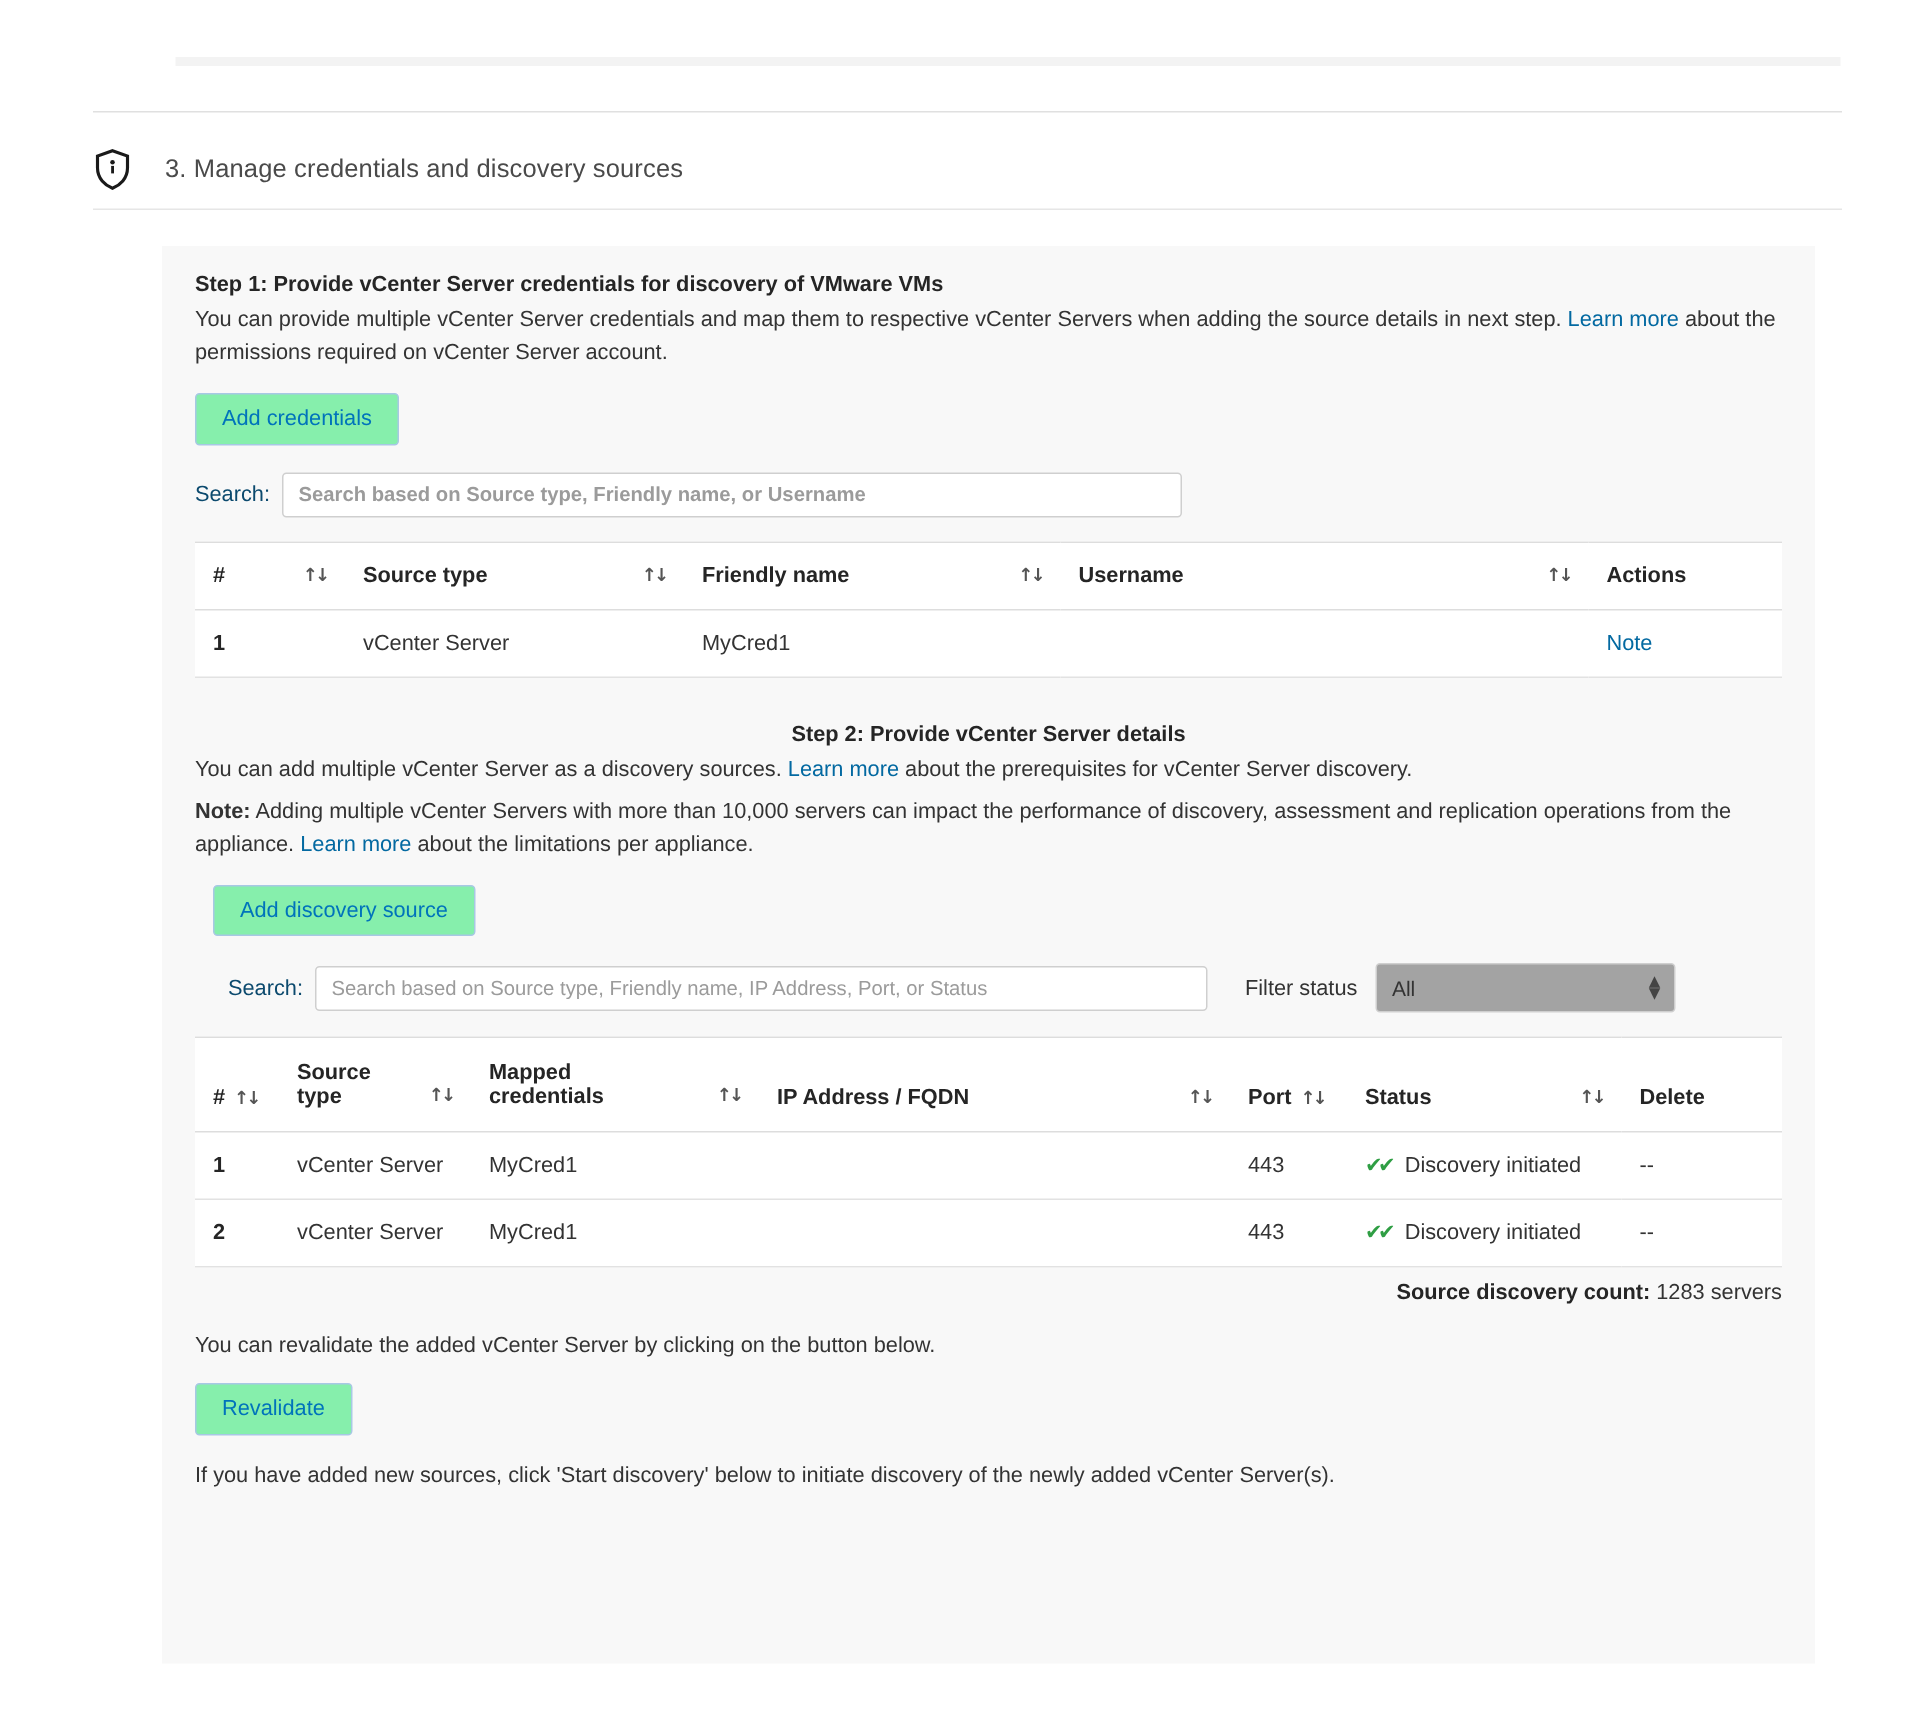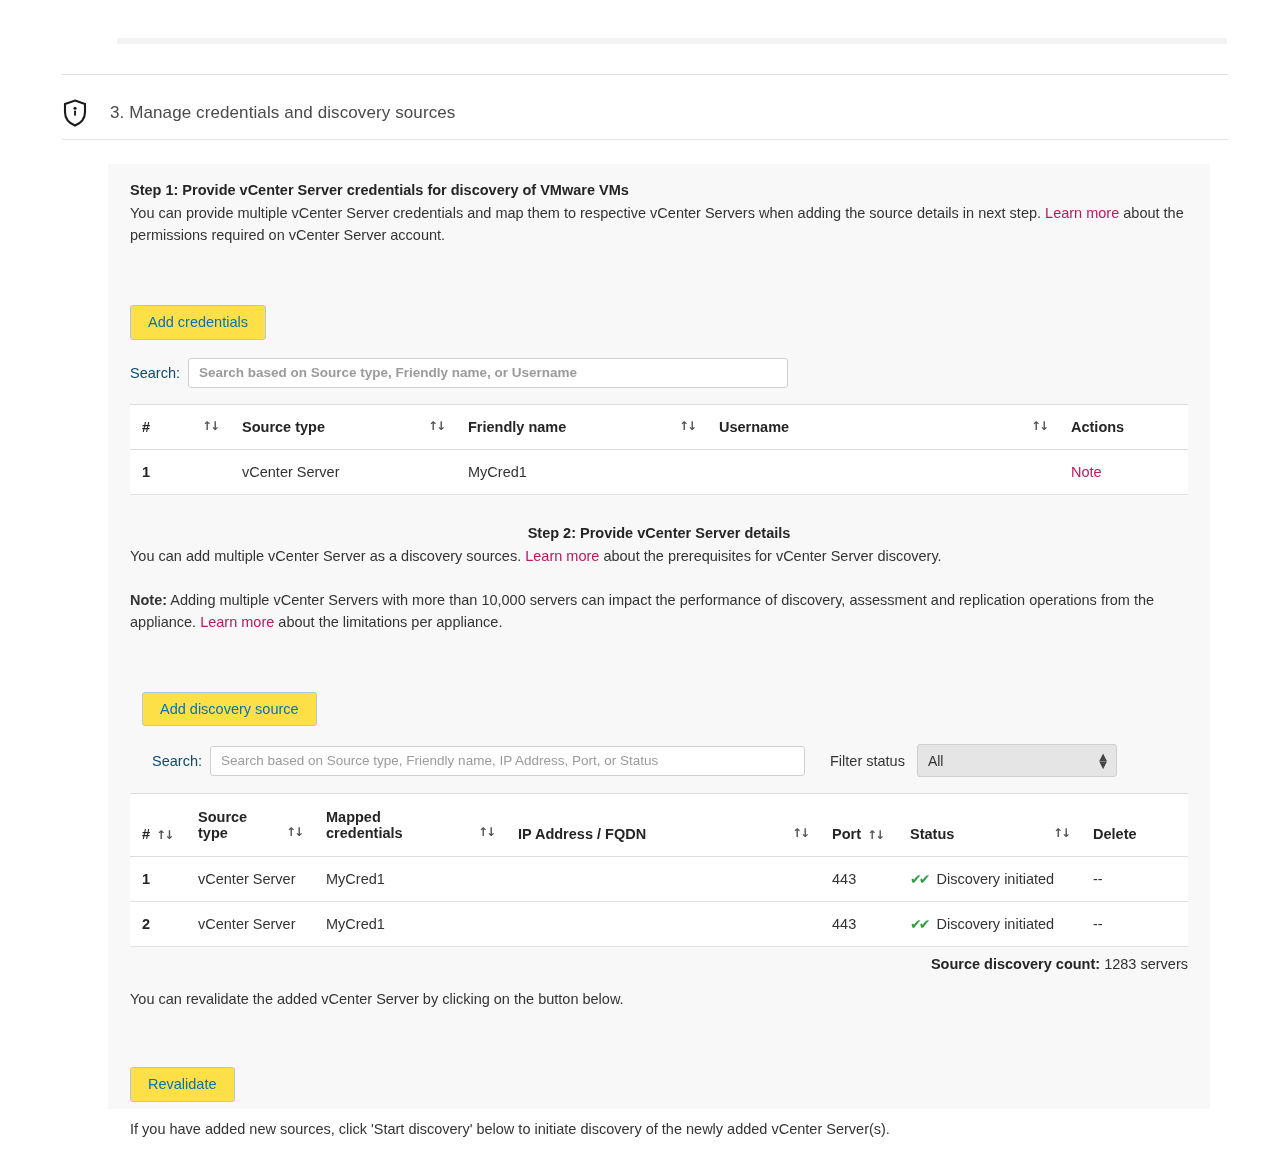--- a/index.html
+++ b/index.html
@@ -89,37 +89,36 @@
     color: #252525;
     margin: 0 0 4px 0;
   }
   .para {
     font-size: 14.5px;
     line-height: 22px;
     color: #333333;
     margin: 0;
   }
   .link {
-    color: #be185d;
+    color: #0369a1;
     text-decoration: none;
     cursor: pointer;
   }
 
   .btn-outline {
     display: inline-block;
     border: 1px solid #a8c8e4;
-    background: #fde047;
+    background: #86efac;
     color: #0073bb;
     font-size: 14.5px;
     padding: 9px 17px;
     border-radius: 3px;
     cursor: pointer;
     font-family: "Liberation Sans", sans-serif;
     line-height: 1;
-    margin-top: 43px;
   }
 
   .search-row {
     display: flex;
     align-items: center;
     margin-top: 18px;
   }
   .search-label {
     font-size: 14.5px;
     color: #0c4a6e;
@@ -195,21 +194,21 @@
   }
   .select-wrap {
     position: relative;
     width: 200px;
   }
   select.filter-select {
     width: 100%;
     height: 33px;
     border: 1px solid #cfcfcf;
     border-radius: 3px;
-    background: #e5e5e5;
+    background: #a3a3a3;
     font-size: 14px;
     color: #333;
     padding: 0 28px 0 10px;
     appearance: none;
     -webkit-appearance: none;
     font-family: "Liberation Sans", sans-serif;
     cursor: pointer;
   }
   .select-arrows {
     position: absolute;
@@ -289,21 +288,21 @@
           <td>MyCred1</td>
           <td></td>
           <td><a class="link">Note</a></td>
         </tr>
       </tbody>
     </table>
 
     <div class="step-title" style="margin-top:30px;text-align:center;">Step 2: Provide vCenter Server details</div>
     <p class="para"><span>You can add multiple vCenter Server as a discovery sources. </span><a class="link">Learn more</a><span> about the prerequisites for vCenter Server discovery.</span></p>
 
-    <p class="para" style="margin-top:22px;"><b>Note:</b><span> Adding multiple vCenter Servers with more than 10,000 servers can impact the performance of discovery, assessment and replication operations from the appliance. </span><a class="link">Learn more</a><span> about the limitations per appliance.</span></p>
+    <p class="para" style="margin-top:6px;"><b>Note:</b><span> Adding multiple vCenter Servers with more than 10,000 servers can impact the performance of discovery, assessment and replication operations from the appliance. </span><a class="link">Learn more</a><span> about the limitations per appliance.</span></p>
 
     <div style="margin-top:16px; padding-left:12px;">
       <button class="btn-outline">Add discovery source</button>
     </div>
 
     <div class="search-row" style="padding-left:22px;">
       <span class="search-label">Search:</span>
       <input class="search-input" style="width: 595px;" value="" placeholder="Search based on Source type, Friendly name, IP Address, Port, or Status">
       <span class="filter-label">Filter status</span>
       <span class="select-wrap">

